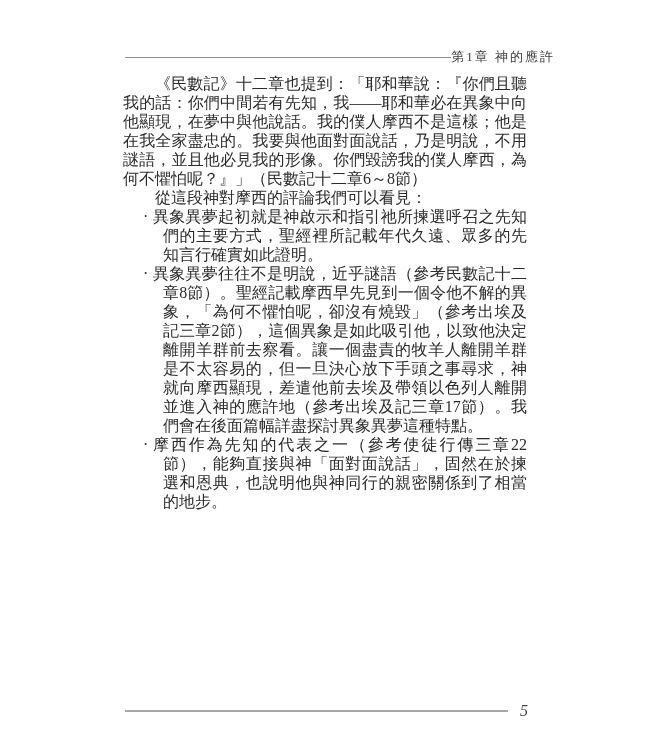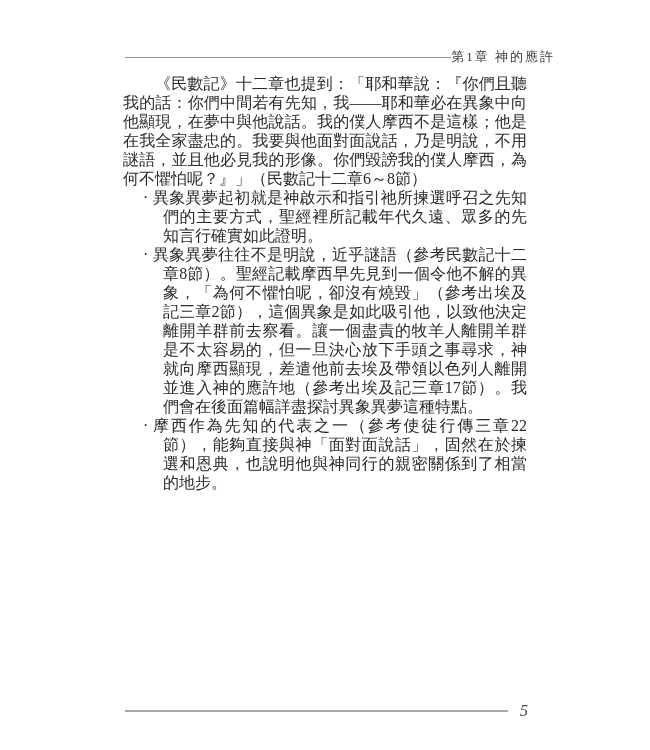--- a/index.html
+++ b/index.html
@@ -89,20 +89,21 @@
 
   <div class="header">
     <div class="header-rule"></div>
     <div class="header-title">第1章 神的應許</div>
   </div>
 
   <div class="body-text">
 
     <p class="para">《民數記》十二章也提到：「耶和華說：『你們且聽我的話：你們中間若有先知，我——耶和華必在異象中向他顯現，在夢中與他說話。我的僕人摩西不是這樣；他是在我全家盡忠的。我要與他面對面說話，乃是明說，不用謎語，並且他必見我的形像。你們毀謗我的僕人摩西，為何不懼怕呢？』」（民數記十二章6～8節）</p>
 
+    <p class="para">從這段神對摩西的評論我們可以看見：</p>
 
     <div class="bullet">
       <span class="marker">·</span><span>異象異夢起初就是神啟示和指引祂所揀選呼召之先知們的主要方式，聖經裡所記載年代久遠、眾多的先知言行確實如此證明。</span>
     </div>
 
     <div class="bullet">
       <span class="marker">·</span><span>異象異夢往往不是明說，近乎謎語（參考民數記十二章8節）。聖經記載摩西早先見到一個令他不解的異象，「為何不懼怕呢，卻沒有燒毀」（參考出埃及記三章2節），這個異象是如此吸引他，以致他決定離開羊群前去察看。讓一個盡責的牧羊人離開羊群是不太容易的，但一旦決心放下手頭之事尋求，神就向摩西顯現，差遣他前去埃及帶領以色列人離開並進入神的應許地（參考出埃及記三章17節）。我們會在後面篇幅詳盡探討異象異夢這種特點。</span>
     </div>
 
     <div class="bullet">

